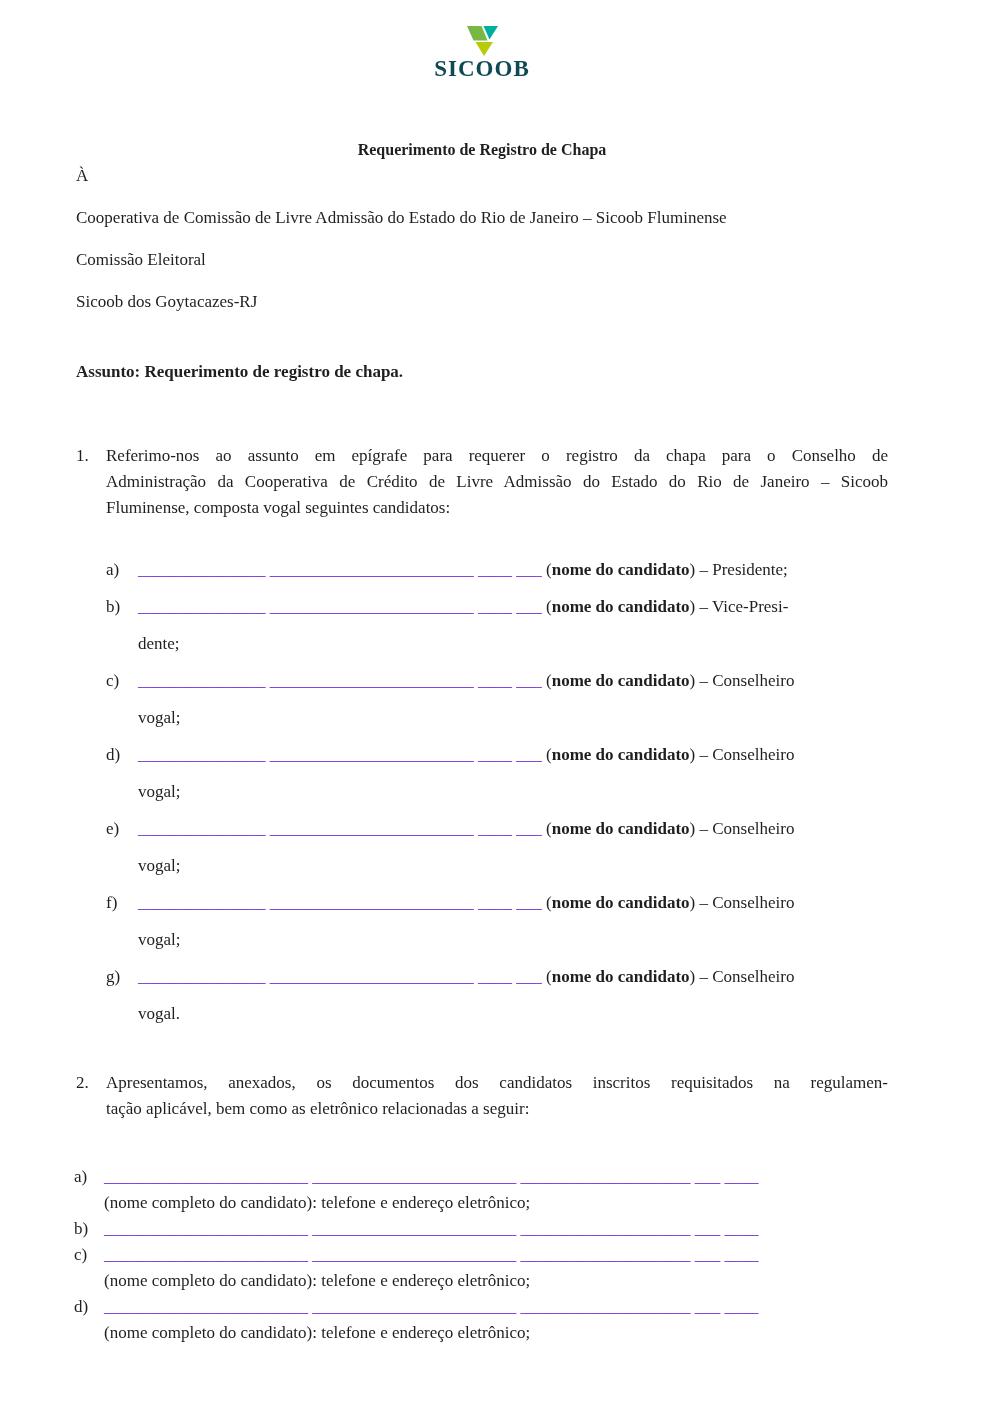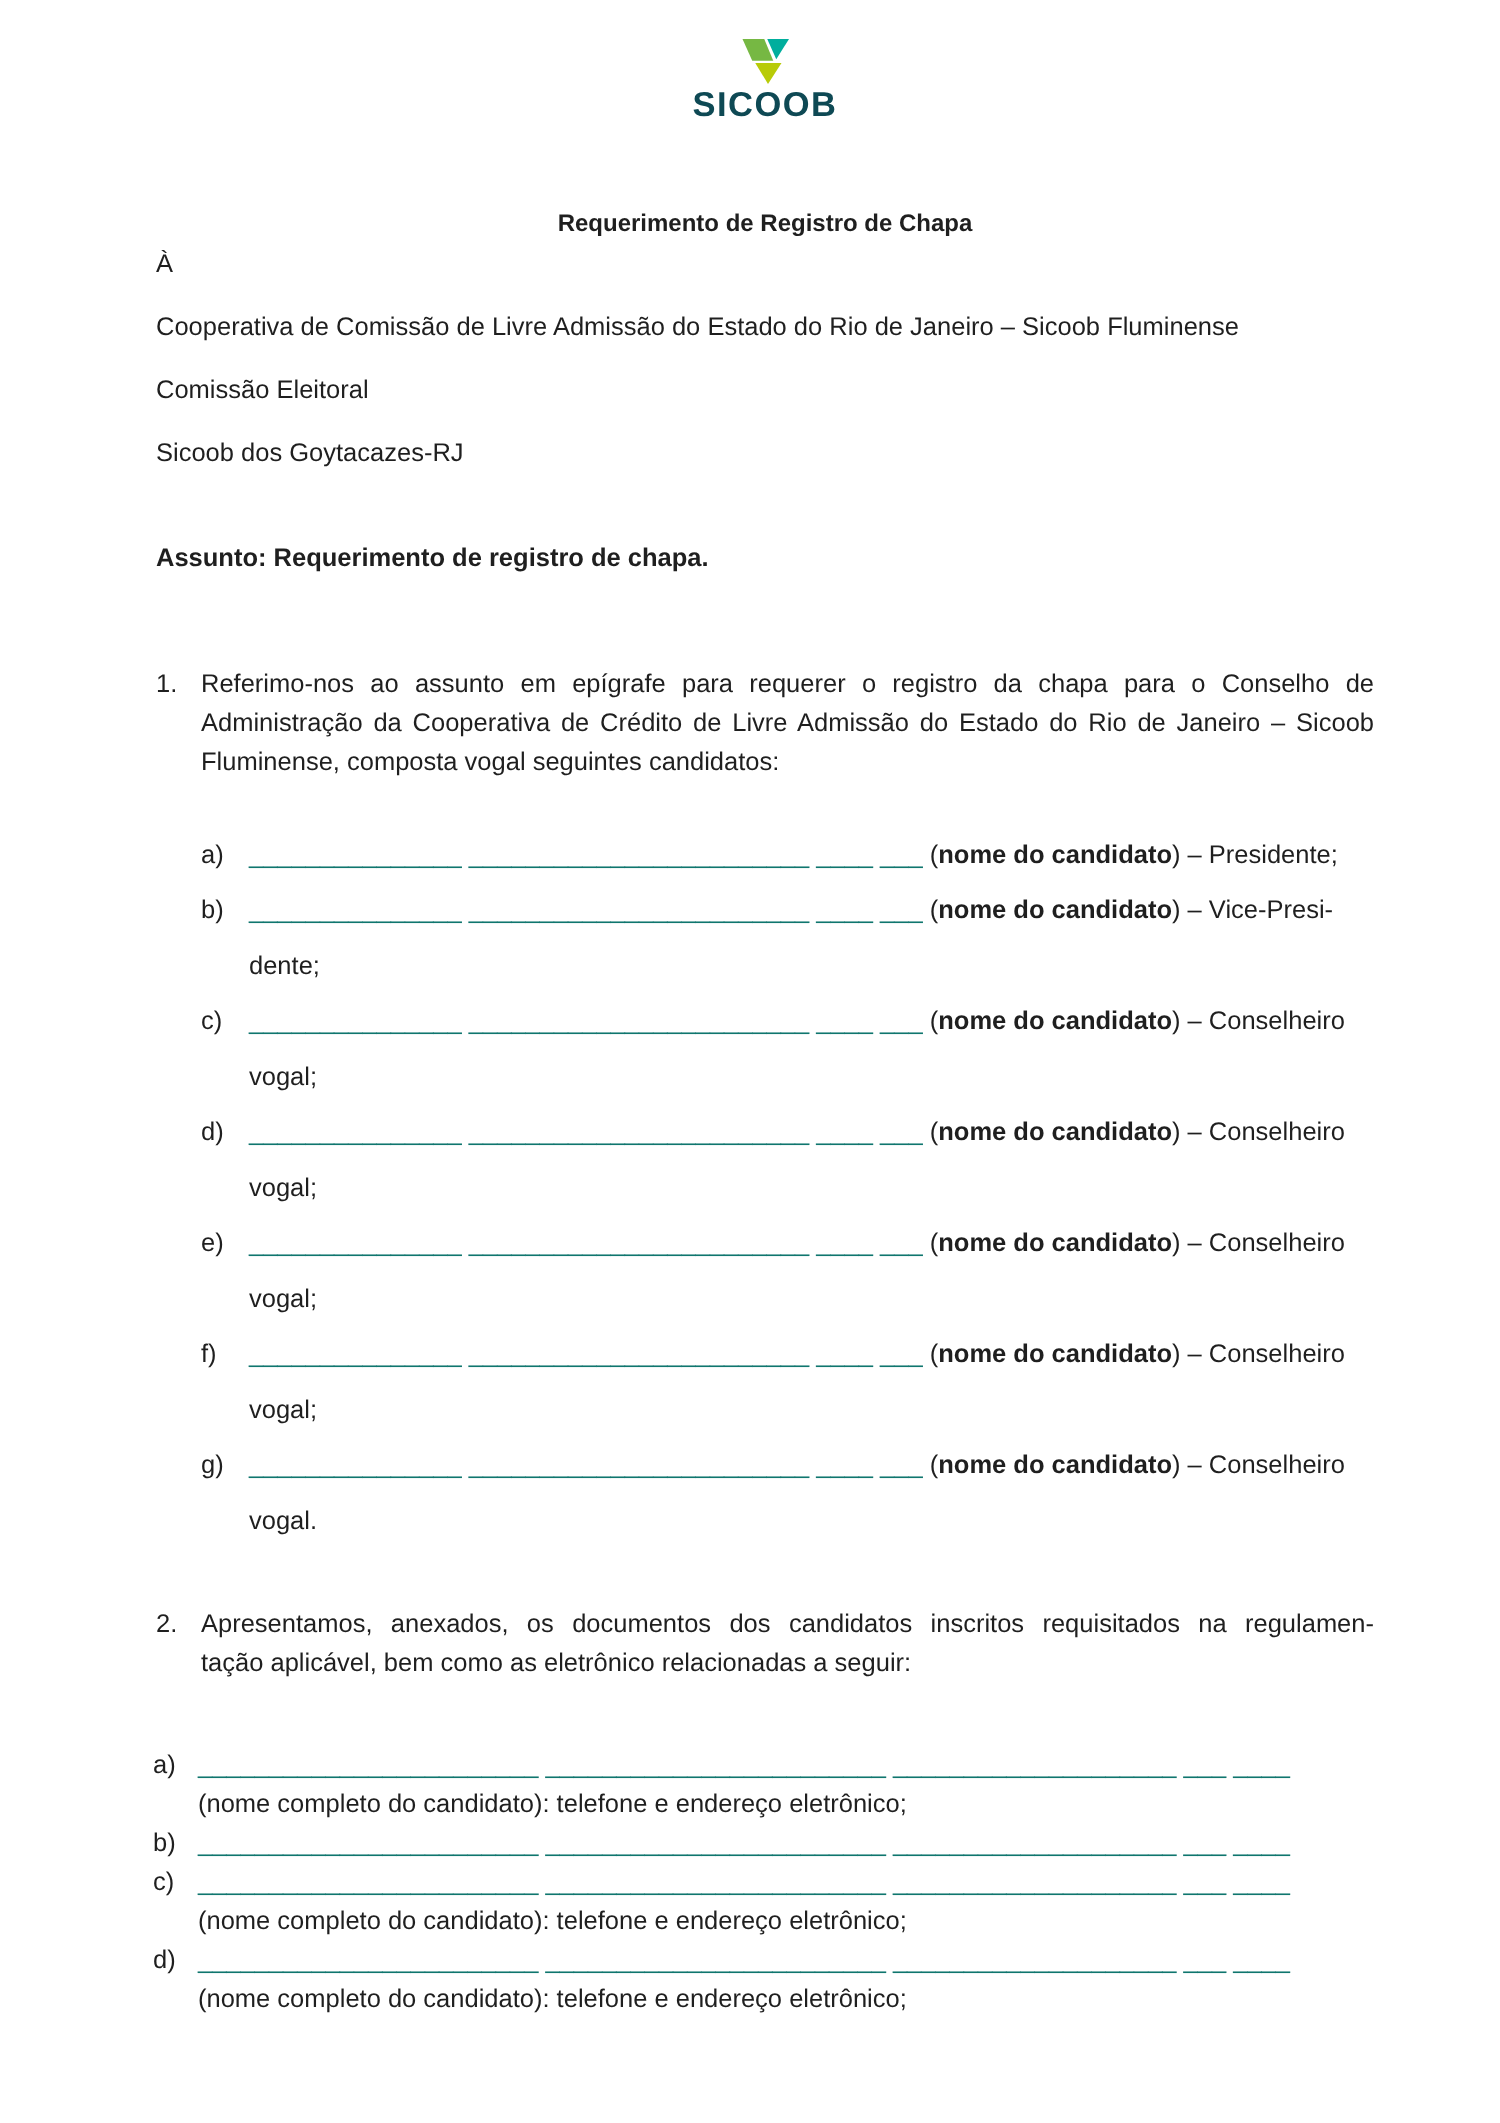--- a/index.html
+++ b/index.html
@@ -1,41 +1,41 @@
 <!DOCTYPE html>
 <html><head>
 <meta charset="utf-8">
 <style>
   html,body{margin:0;padding:0;background:#ffffff;}
   .page{
     width:1000px;height:1415px;background:#ffffff;position:relative;overflow:hidden;
     font-family:"Liberation Sans",sans-serif;font-size:17px;color:#1f1f1f;
   }
-  .content{margin-left:104px;width:812px;}
+  .content{margin-left:76px;width:812px;font-family:Liberation Serif, serif;}
   
   .logo{padding-top:26px;text-align:center;}
   .logo svg{display:block;margin:0 auto;}
   .logo-text{font-size:23px;font-weight:bold;color:#0e4954;letter-spacing:1px;line-height:24px;margin-top:1px;}
   
   .title{font-size:16px;font-weight:bold;text-align:center;margin:56px 0 0 0;line-height:26px;}
   .addr-line{line-height:26px;margin-bottom:16px;}
   .subject{font-weight:bold;line-height:26px;margin-top:44px;}
   
   .num-item{position:relative;padding-left:30px;line-height:26px;}
   .item1{margin-top:58px;}
   .item2{margin-top:38px;}
   .num{position:absolute;left:0;top:0;}
   .jline{display:block;}
   .just{text-align:justify;text-align-last:justify;}
   
   .cand-list{margin-top:30px;}
   .cand-row{position:relative;padding-left:62px;line-height:37px;}
   .cl{position:absolute;left:30px;top:0;}
   b{font-weight:bold;}
-  .blank{color:#0f766e;white-space:pre;}
+  .blank{color:#6d28d9;white-space:pre;}
   
   .app-list{margin-top:42px;}
   .app-row{position:relative;padding-left:28px;line-height:26px;}
   .al{position:absolute;left:-2px;top:0;}
   .app-blank{white-space:pre;}
 </style>
 </head>
 <body>
 
 <div class="page">

